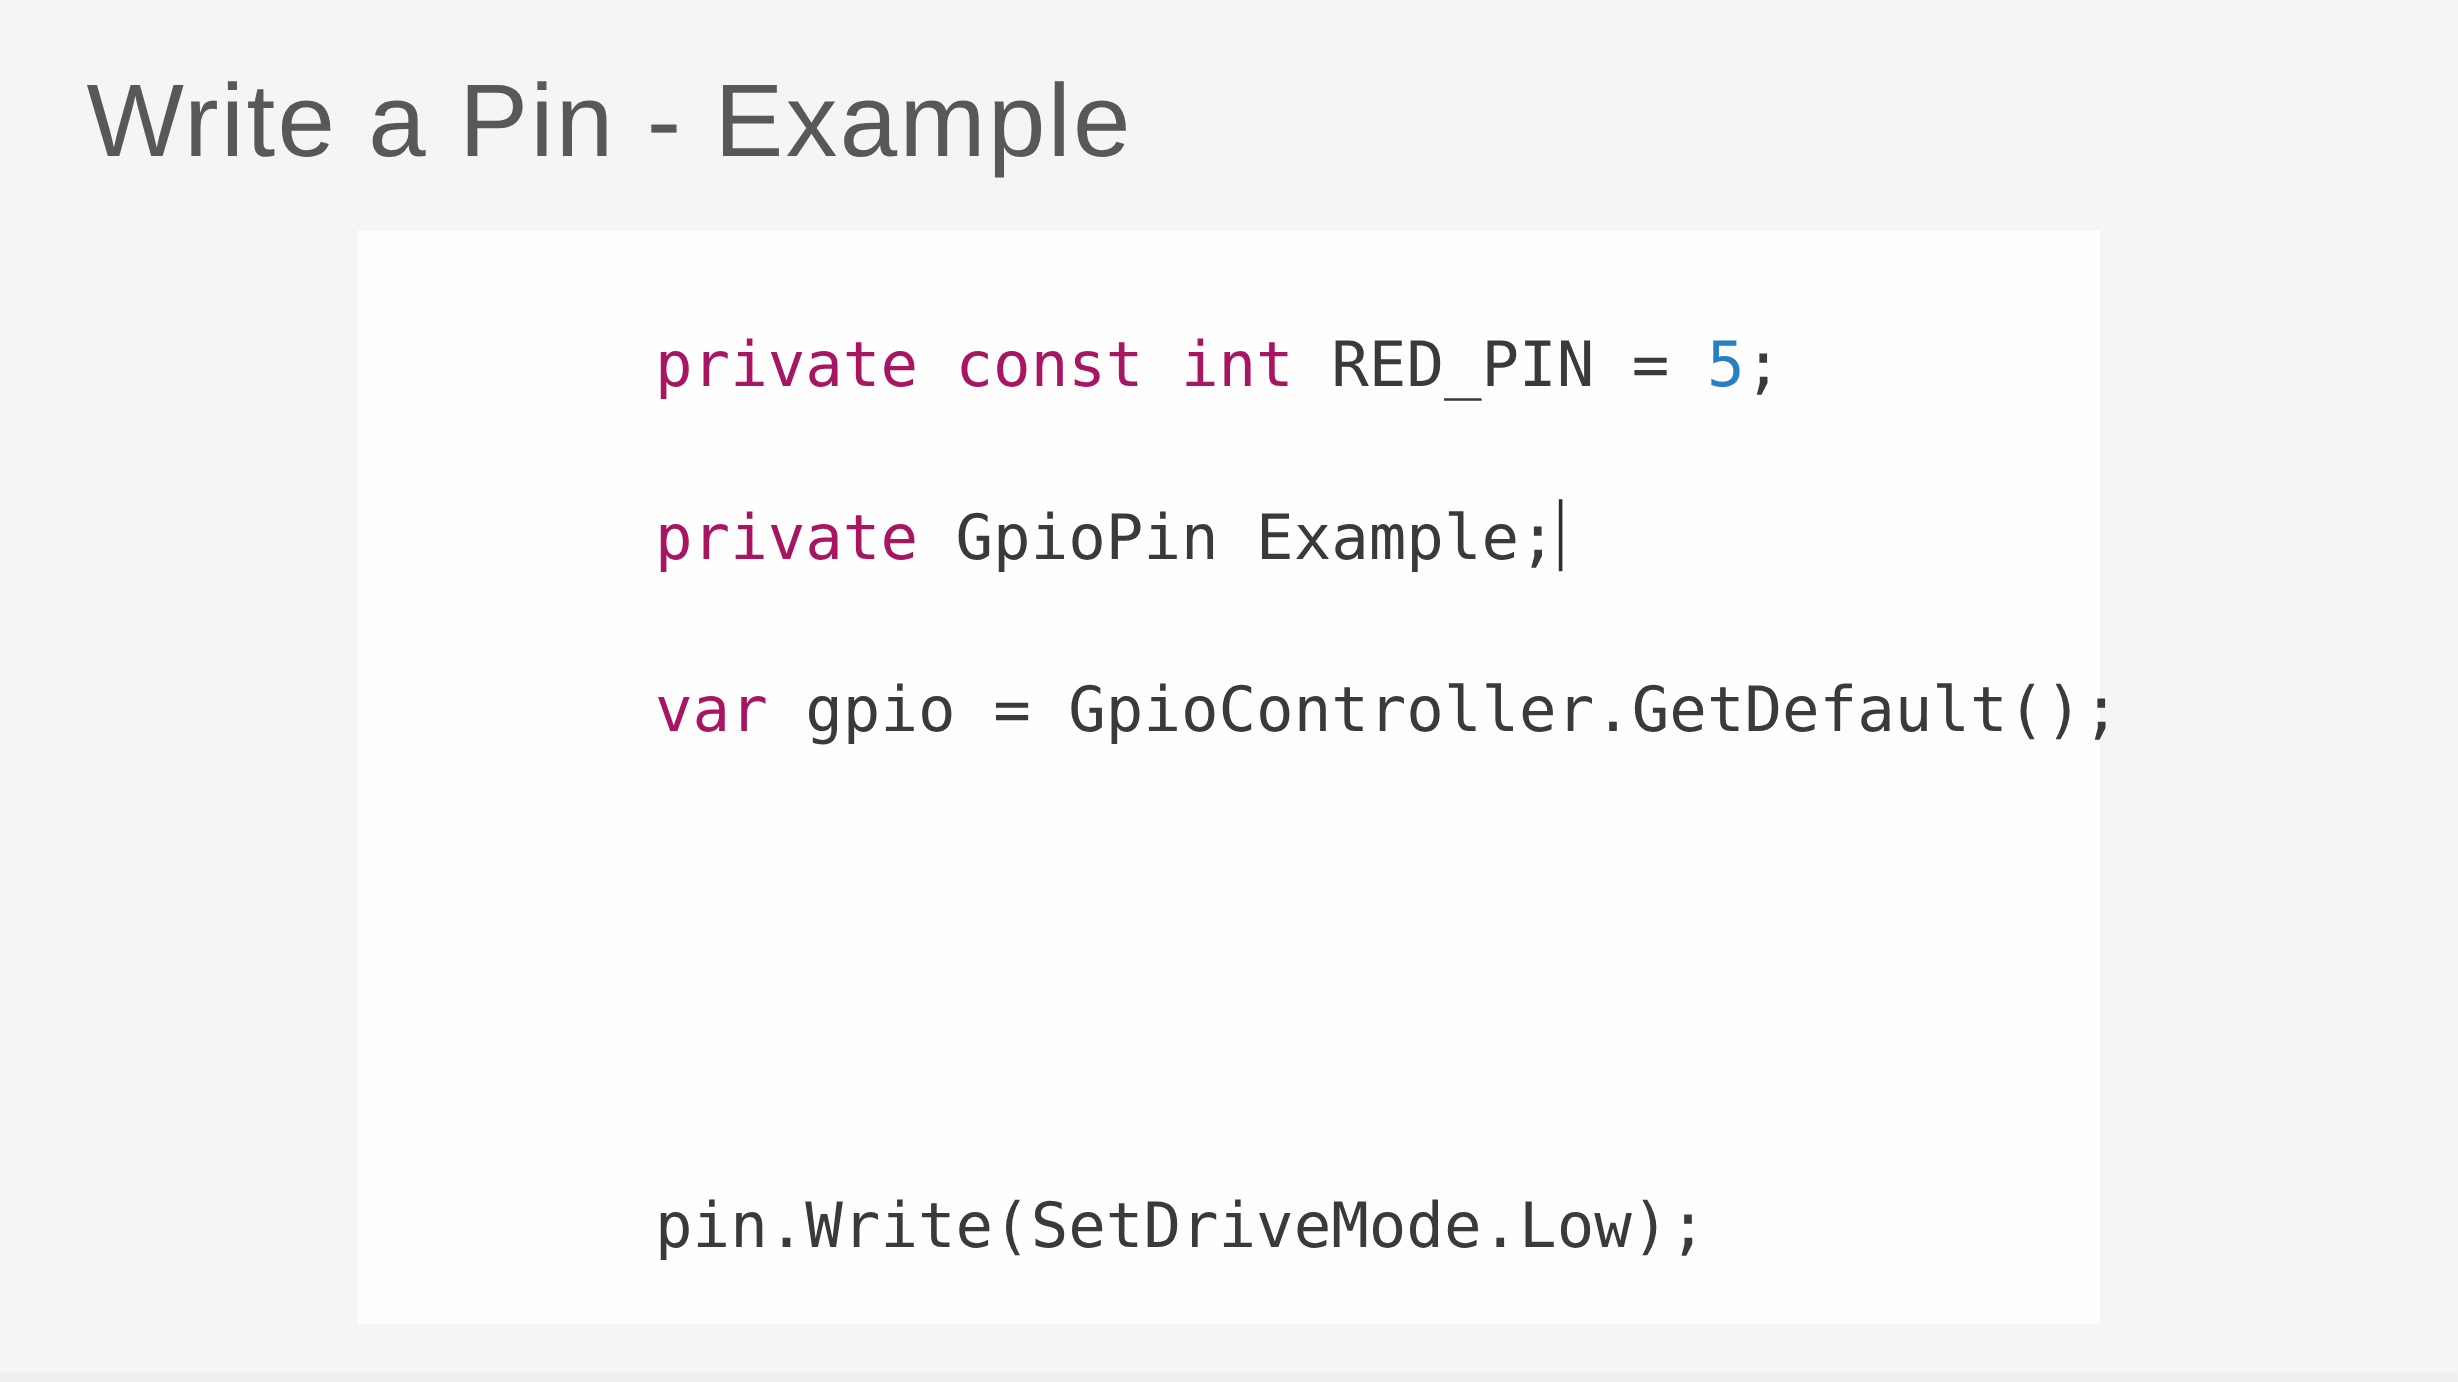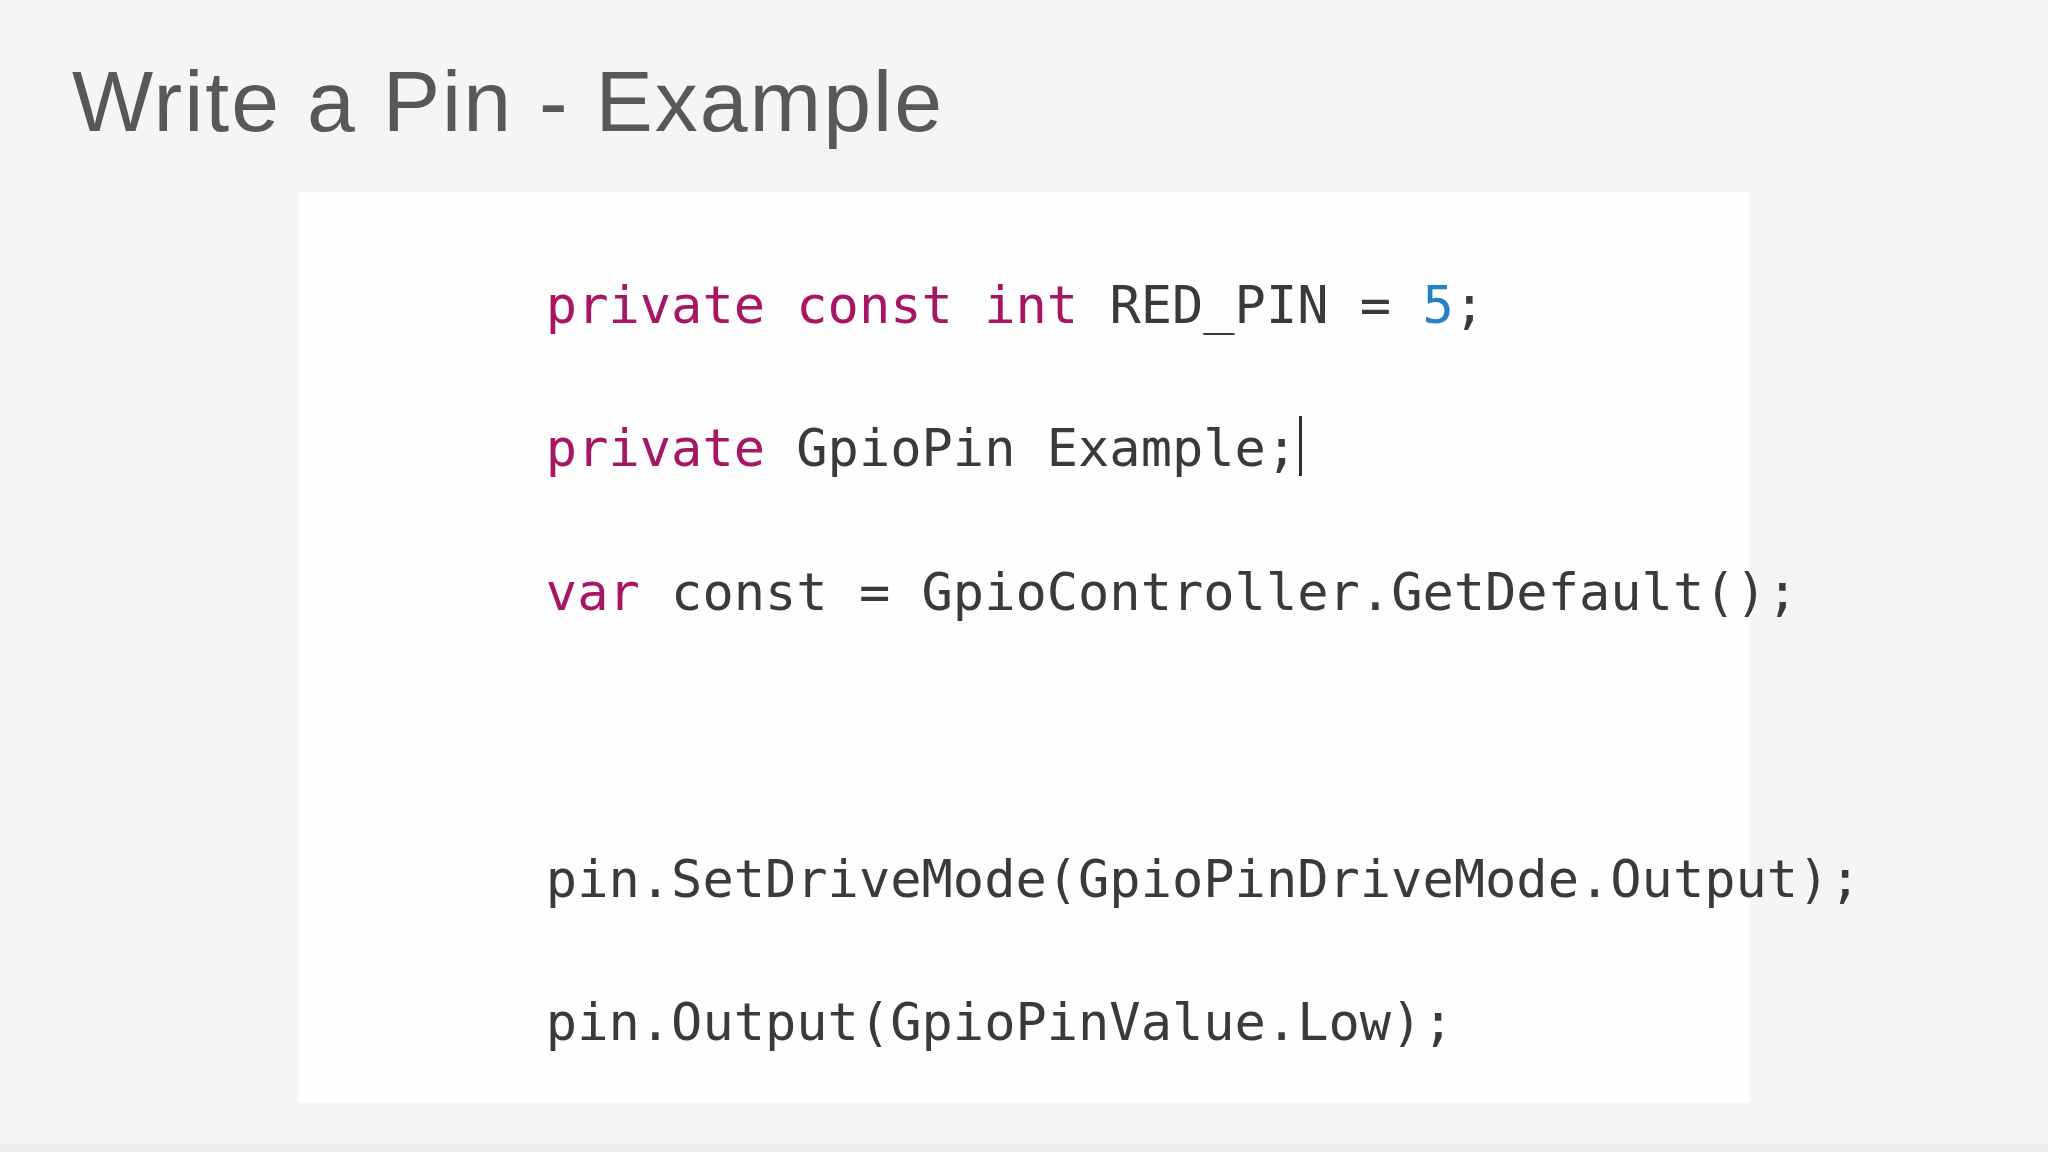--- a/index.html
+++ b/index.html
@@ -84,29 +84,26 @@
 
     <div class="code-line line-1">
       <span class="kw">private const int </span><span class="plain">RED_PIN = </span><span class="num">5</span><span class="plain">;</span>
     </div>
 
     <div class="code-line line-2">
       <span class="kw">private </span><span class="plain">GpioPin Example;</span><span class="caret"></span>
     </div>
 
     <div class="code-line line-3">
-      <span class="kw">var</span><span class="plain"> const = GpioController.GetDefault();</span>
+      <span class="kw">var</span><span class="plain"> gpio = GpioController.GetDefault();</span>
     </div>
 
 
-    <div class="code-line line-5">
-      <span class="plain">pin.SetDriveMode(GpioPinDriveMode.Output);</span>
-    </div>
 
     <div class="code-line line-6">
-      <span class="plain">pin.Output(GpioPinValue.Low);</span>
+      <span class="plain">pin.Write(SetDriveMode.Low);</span>
     </div>
 
   </div>
 
   <div class="footer-strip"></div>
 
 </div>
 
 </body></html>

